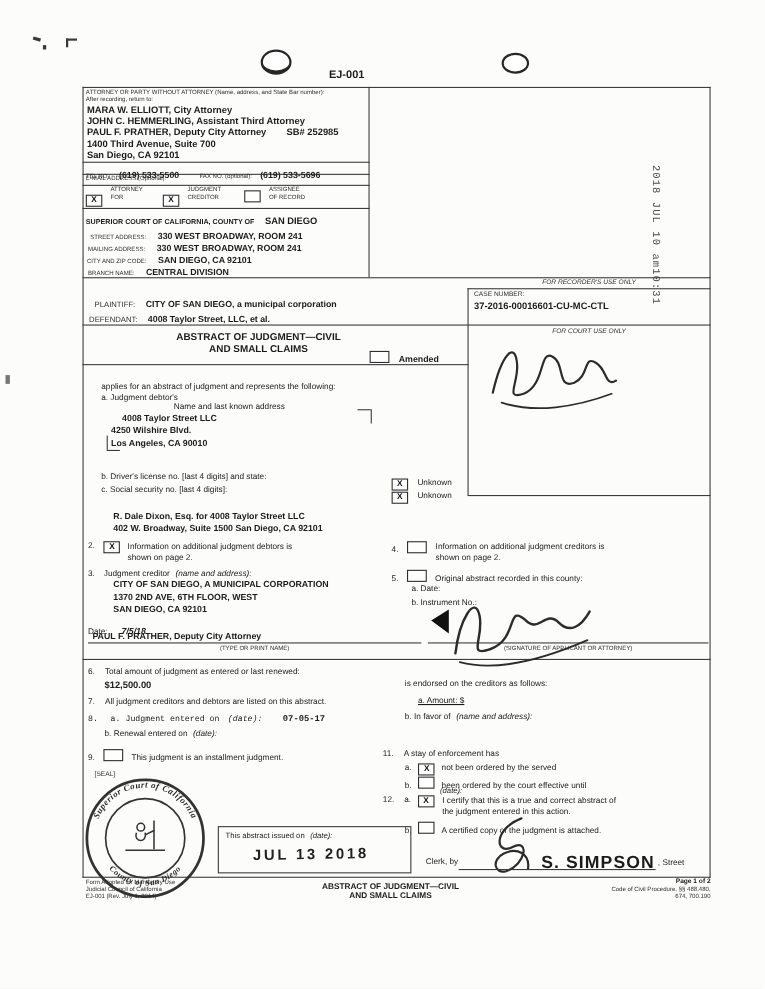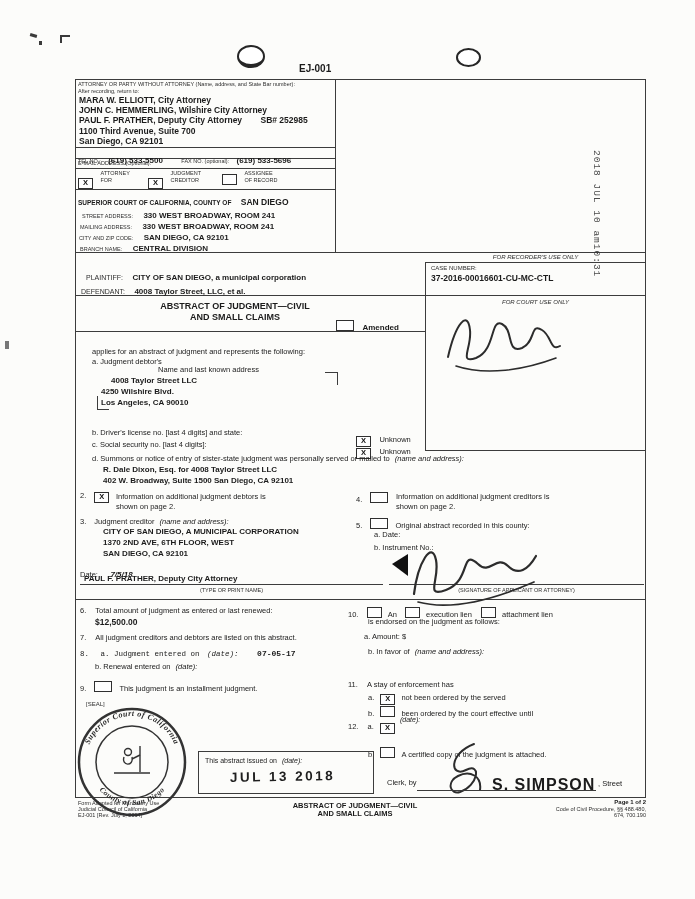--- a/index.html
+++ b/index.html
@@ -60,26 +60,26 @@
   <div class="line" style="left:425px;top:262px;width:1px;height:188px;"></div>
   <div class="line" style="left:75px;top:295px;width:571px;height:1px;"></div>
   <div class="line" style="left:75px;top:331px;width:351px;height:1px;"></div>
   <div class="line" style="left:425px;top:450px;width:221px;height:1px;"></div>
   <div class="line" style="left:75px;top:599px;width:571px;height:1px;"></div>
   <div class="line" style="left:75px;top:797px;width:571px;height:1px;"></div>
 
   <div class="abs t55 lb" style="left:78px;top:81px;">ATTORNEY OR PARTY WITHOUT ATTORNEY (Name, address, and State Bar number):</div>
   <div class="abs t55 lb" style="left:78px;top:88px;">After recording, return to:</div>
   <div class="abs t85 b" style="left:79px;top:96px;">MARA W. ELLIOTT, City Attorney</div>
-  <div class="abs t85 b" style="left:79px;top:106px;">JOHN C. HEMMERLING, Wilshire City Attorney</div>
+  <div class="abs t85 b" style="left:79px;top:106px;">JOHN C. HEMMERLING, Assistant Third Attorney</div>
   <div class="abs t85 b nw" style="left:79px;top:116px;">
     <span>PAUL F. PRATHER, Deputy City Attorney</span>
     <span style="margin-left:16px;">SB# 252985</span>
   </div>
-  <div class="abs t85 b" style="left:79px;top:127px;">1100 Third Avenue, Suite 700</div>
+  <div class="abs t85 b" style="left:79px;top:127px;">1400 Third Avenue, Suite 700</div>
   <div class="abs t85 b" style="left:79px;top:137px;">San Diego, CA 92101</div>
   <div class="abs nw" style="left:78px;top:149px;">
     <span class="t55 lb">TEL NO.:</span>
     <span class="t8 b" style="margin-left:3px;">(619) 533-5500</span>
     <span class="t55 lb" style="margin-left:14px;">FAX NO. (optional):</span>
     <span class="t8 b" style="margin-left:3px;">(619) 533-5696</span>
   </div>
   <div class="abs t55 lb" style="left:78px;top:160px;">E-MAIL ADDRESS (Optional):</div>
   <div class="abs" style="left:78px;top:170px;">
     <span class="cb">X</span>
@@ -160,24 +160,20 @@
   <div class="abs t75" style="left:92px;top:429px;">b.  Driver's license no. [last 4 digits] and state:</div>
   <div class="abs nw" style="left:356px;top:428px;">
     <span class="cb">X</span>
     <span class="t75" style="margin-left:4px;">Unknown</span>
   </div>
   <div class="abs t75" style="left:92px;top:441px;">c.  Social security no. [last 4 digits]:</div>
   <div class="abs nw" style="left:356px;top:440px;">
     <span class="cb">X</span>
     <span class="t75" style="margin-left:4px;">Unknown</span>
   </div>
-  <div class="abs t75 nw" style="left:92px;top:455px;">
-    <span>d.  Summons or notice of entry of sister-state judgment was personally served or mailed to</span>
-    <span class="i" style="margin-left:3px;">(name and address):</span>
-  </div>
   <div class="abs t8 b" style="left:103px;top:466px;">R. Dale Dixon, Esq. for 4008 Taylor Street LLC</div>
   <div class="abs t8 b" style="left:103px;top:477px;">402 W. Broadway, Suite 1500 San Diego, CA 92101</div>
 
   <div class="abs t75 nw" style="left:80px;top:492px;">
     <span>2.</span>
     <span class="cb" style="margin-left:6px;">X</span>
   </div>
   <div class="abs t75 prel" style="left:116px;top:492px;">Information on additional judgment debtors is
 shown on page 2.</div>
   <div class="abs t75 nw" style="left:356px;top:492px;">
@@ -218,31 +214,22 @@
     <path d="M26,58 C30,26 44,4 48,24 C52,44 36,62 58,54 C84,44 72,12 90,28 C102,40 108,18 120,30 C130,40 140,34 148,20" fill="none" stroke="#2c2c2c" stroke-width="2.2" stroke-linecap="round"></path>
     <path d="M30,66 C60,74 100,66 146,46" fill="none" stroke="#2c2c2c" stroke-width="1.7" stroke-linecap="round"></path>
   </svg>
 
   <div class="abs t75 nw" style="left:80px;top:607px;">
     <span>6.</span>
     <span style="margin-left:7px;">Total amount of judgment as entered or last renewed:</span>
   </div>
   <div class="abs t85 b" style="left:95px;top:618px;">$12,500.00</div>
 
-  <div class="abs t75 nw" style="left:348px;top:607px;">
-    <span>10.</span>
-    <span class="cb" style="margin-left:6px;"></span>
-    <span style="margin-left:4px;">An</span>
-    <span class="cb" style="margin-left:6px;"></span>
-    <span style="margin-left:4px;">execution lien</span>
-    <span class="cb" style="margin-left:7px;"></span>
-    <span style="margin-left:4px;">attachment lien</span>
-  </div>
-  <div class="abs t75" style="left:368px;top:618px;">is endorsed on the judgment as follows:</div>
-  <div class="abs t75" style="left:364px;top:633px;">a.  Amount: $</div>
+  <div class="abs t75" style="left:368px;top:618px;">is endorsed on the creditors as follows:</div>
+  <div class="abs t75" style="left:380px;top:633px;text-decoration:underline;">a.  Amount: $</div>
   <div class="abs t75 nw" style="left:368px;top:648px;">
     <span>b.  In favor of</span>
     <span class="i" style="margin-left:3px;">(name and address):</span>
   </div>
 
   <div class="abs t75 nw" style="left:80px;top:634px;">
     <span>7.</span>
     <span style="margin-left:7px;">All judgment creditors and debtors are listed on this abstract.</span>
   </div>
   <div class="abs t75 nw" style="left:80px;top:650px;font-family:Liberation Mono, monospace;">
@@ -275,20 +262,22 @@
     <span class="cb" style="margin-left:4px;"></span>
     <span style="margin-left:4px;">been ordered by the court effective until</span>
   </div>
   <div class="abs t7 i" style="left:400px;top:716px;">(date):</div>
 
   <div class="abs t75 nw" style="left:348px;top:723px;">
     <span>12.</span>
     <span style="margin-left:7px;">a.</span>
     <span class="cb" style="margin-left:4px;">X</span>
   </div>
+  <div class="abs t75 prel" style="left:402px;top:723px;">I certify that this is a true and correct abstract of
+the judgment entered in this action.</div>
   <div class="abs t75 nw" style="left:368px;top:747px;">
     <span>b.</span>
     <span class="cb" style="margin-left:4px;"></span>
     <span style="margin-left:4px;">A certified copy of the judgment is attached.</span>
   </div>
 
   <div class="abs t6 lb" style="left:86px;top:701px;">[SEAL]</div>
   <svg class="abs" style="left:76px;top:706px;" width="112" height="112" viewBox="0 0 112 112">
     <defs>
       <path id="sealTop" d="M 10,56 A 46,46 0 0 1 102,56"></path>

